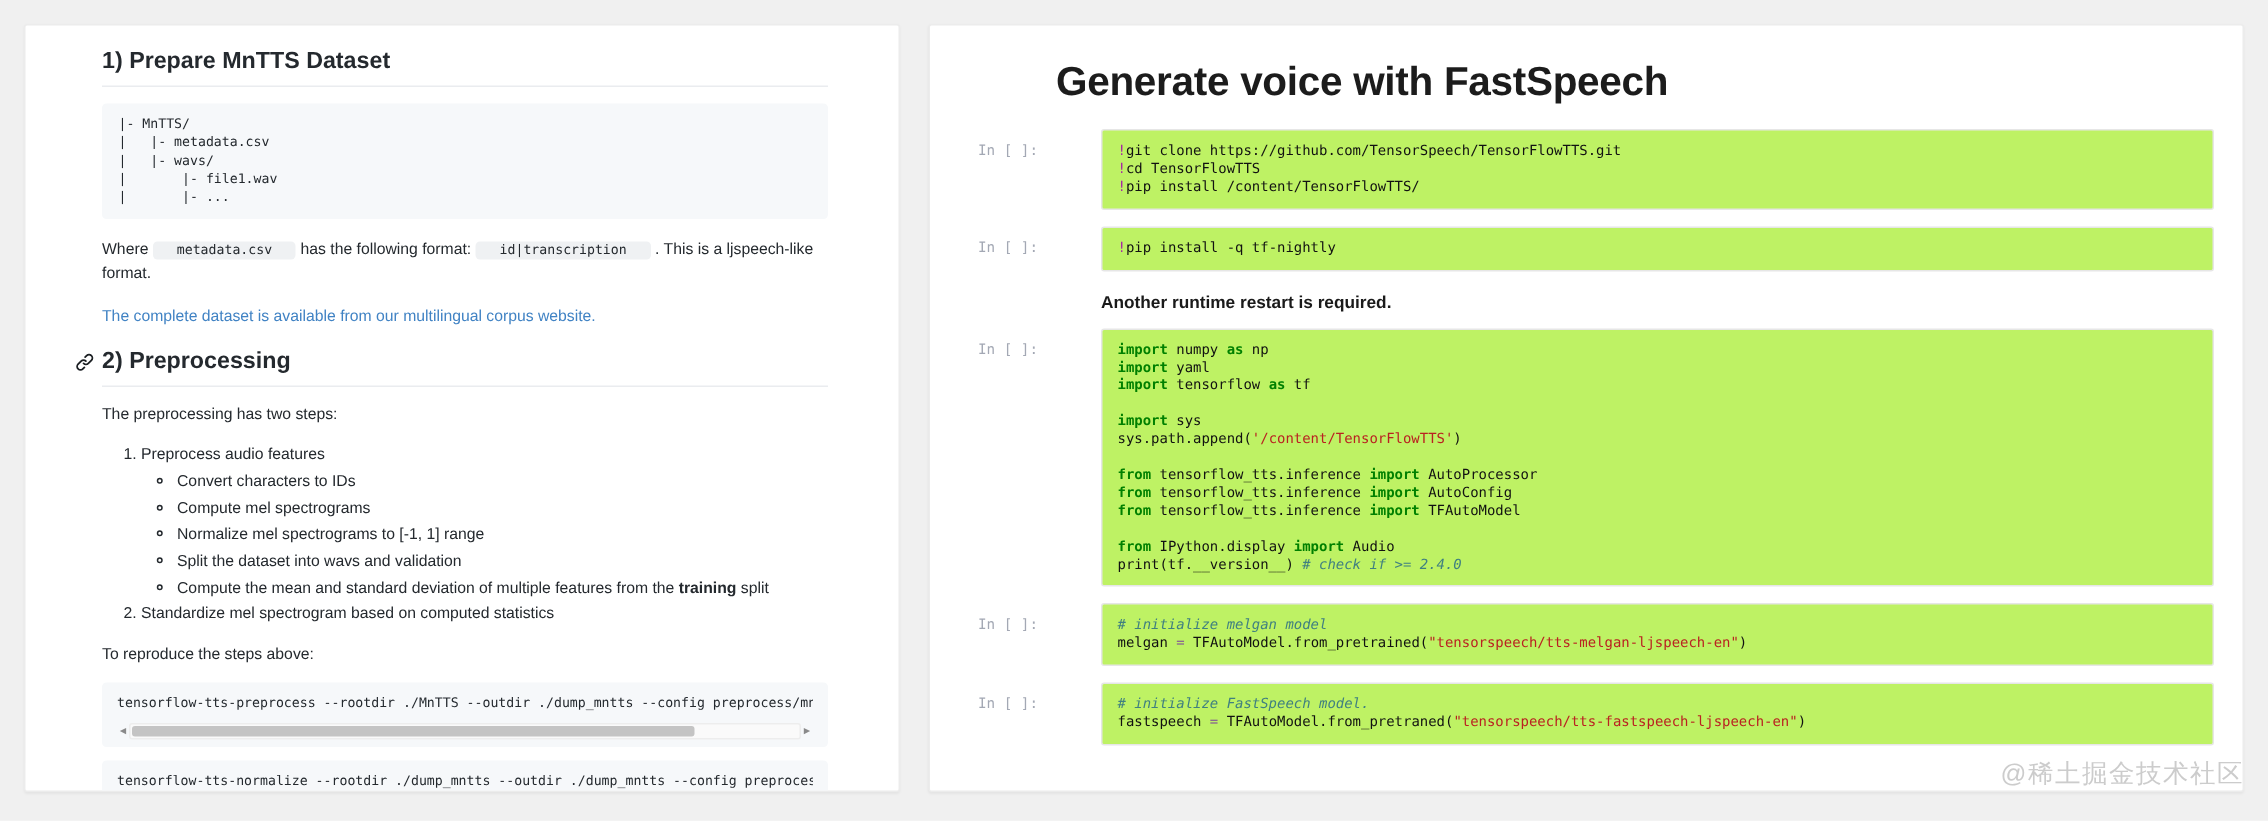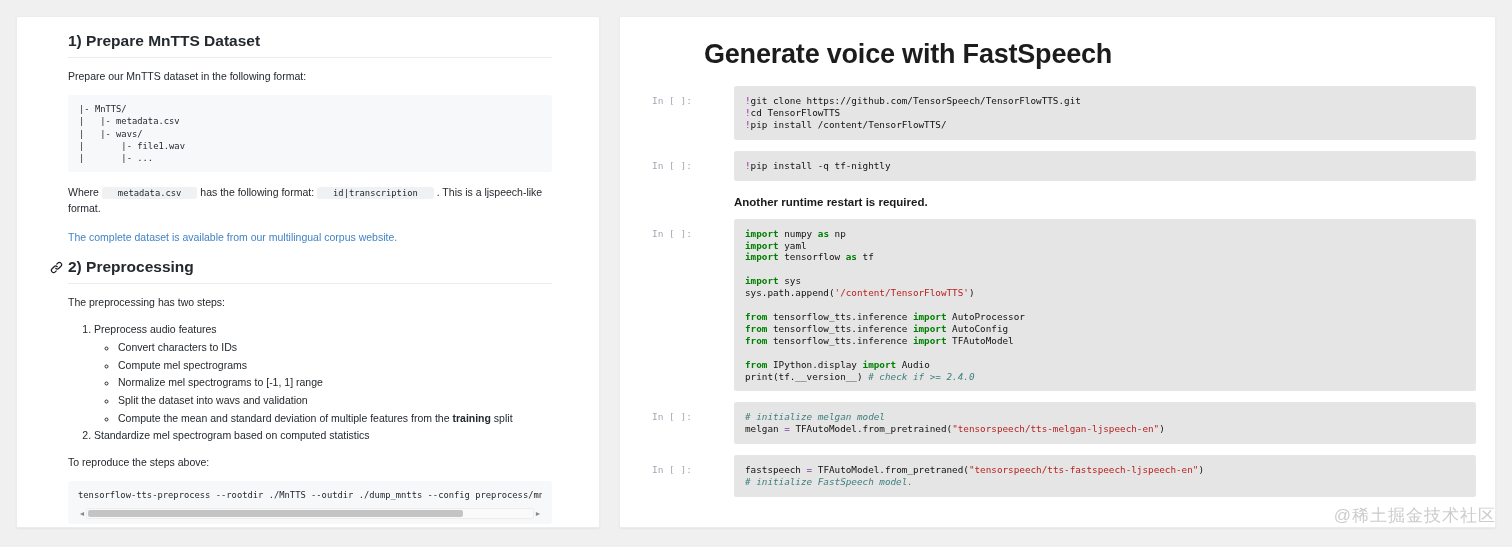--- a/index.html
+++ b/index.html
@@ -34,21 +34,21 @@
   .hscroll .track { flex:1; background:#fafafa; border:1px solid #ededed; height:11px; border-radius:2px; position:relative; }
   .hscroll .thumb { position:absolute; left:1px; top:1px; bottom:1px; background:#c4c4c4; border-radius:2px; }
 
   
   .right { width:877px; padding:22px 19px 10px 0; }
   .nb-title { font-size:27px; font-weight:700; color:#1c1c1c; margin-left:84px; margin-bottom:16px;
               letter-spacing:-0.2px; }
   .nb-row { display:flex; align-items:flex-start; margin-bottom:11px;gap:36px; }
   .nb-prompt { width:78px; flex:0 0 auto; text-align:right; padding-right:6px; padding-top:9px;
                font-family:"DejaVu Sans Mono","Liberation Mono",monospace; font-size:9.5px; color:#a3a8b4; }
-  .nb-cell { flex:1; background:#e5e5e5; border:1px solid #e6e6e6; border-radius:2px; padding:8px 10px; }
+  .nb-cell { flex:1; background:#bef264; border:1px solid #e6e6e6; border-radius:2px; padding:8px 10px; }
   .nb-cell pre { font-family:"DejaVu Sans Mono","Liberation Mono",monospace; font-size:9.3px;
                  line-height:11.9px; color:#111; }
   .code-line { white-space:pre; }
   .nb-note { font-size:11.5px; font-weight:bold; color:#1a1a1a; padding-top:4px; }
   .tok-kw  { color:#008000; font-weight:bold; }
   .tok-str { color:#ba2121; }
   .tok-cmt { color:#408080; font-style:italic; }
   .tok-bang{ color:#a626a4; }
   .tok-op  { color:#7a3e9d; }
   .tok-plain { color:#111; }
@@ -60,21 +60,20 @@
 </head>
 <body>
 
 <div class="stage">
 
   <div class="card left">
     <div class="md-h2">
       <span>1) Prepare MnTTS Dataset</span>
     </div>
 
-    <p class="md-p">Prepare our MnTTS dataset in the following format:</p>
 
     <div class="codeblock">|- MnTTS/
 |   |- metadata.csv
 |   |- wavs/
 |       |- file1.wav
 |       |- ...</div>
 
     <p class="md-p">
       <span>Where </span><span class="inline-code">metadata.csv</span><span> has the following format: </span><span class="inline-code">id|transcription</span><span> . This is a ljspeech-like format.</span>
     </p>
@@ -149,21 +148,21 @@
         </div>
         <div class="nb-row">
           <div class="nb-prompt">In [ ]:</div>
           <div class="nb-cell">
             <pre><div class="code-line"><span class="tok-cmt"># initialize melgan model</span></div><div class="code-line"><span class="tok-plain">melgan </span><span class="tok-op">=</span><span class="tok-plain"> TFAutoModel.from_pretrained(</span><span class="tok-str">"tensorspeech/tts-melgan-ljspeech-en"</span><span class="tok-plain">)</span></div></pre>
           </div>
         </div>
         <div class="nb-row">
           <div class="nb-prompt">In [ ]:</div>
           <div class="nb-cell">
-            <pre><div class="code-line"><span class="tok-plain">fastspeech </span><span class="tok-op">=</span><span class="tok-plain"> TFAutoModel.from_pretraned(</span><span class="tok-str">"tensorspeech/tts-fastspeech-ljspeech-en"</span><span class="tok-plain">)</span></div><div class="code-line"><span class="tok-cmt"># initialize FastSpeech model.</span></div></pre>
+            <pre><div class="code-line"><span class="tok-cmt"># initialize FastSpeech model.</span></div><div class="code-line"><span class="tok-plain">fastspeech </span><span class="tok-op">=</span><span class="tok-plain"> TFAutoModel.from_pretraned(</span><span class="tok-str">"tensorspeech/tts-fastspeech-ljspeech-en"</span><span class="tok-plain">)</span></div></pre>
           </div>
         </div>
       </div>
   </div>
 
 </div>
 
 <div class="watermark">@稀土掘金技术社区</div>
 
 </body></html>

